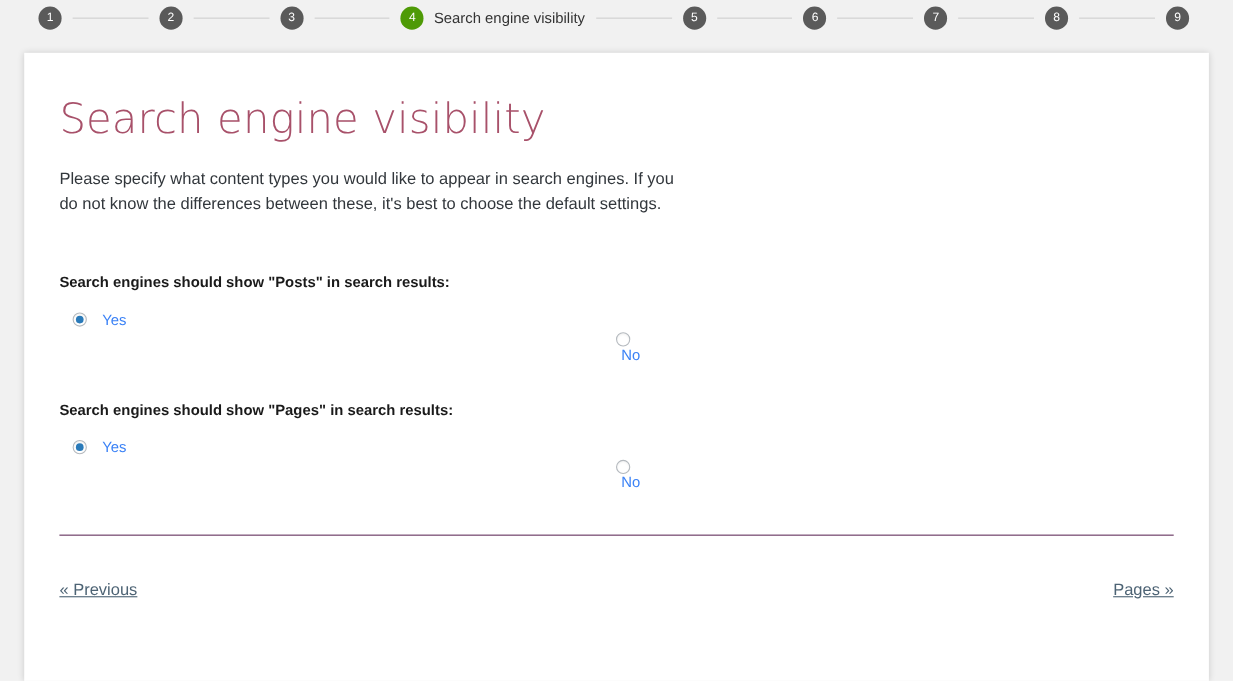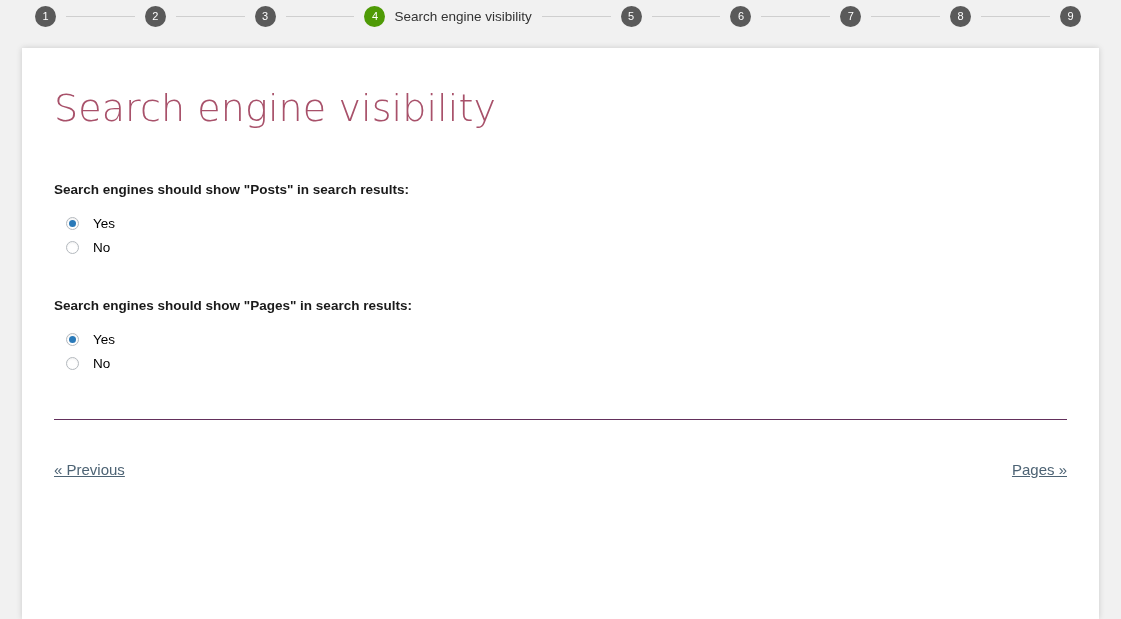--- a/index.html
+++ b/index.html
@@ -119,20 +119,21 @@
     margin: 0 0 14px 0;
   }
   .radio-row {
     display: flex;
     align-items: center;
     margin-left: 12px;
     height: 24px;
   }
   .radio-row + .radio-row {
     margin-top: 0px;
+    flex-direction: column;
   }
   .radio-input {
     width: 13px;
     height: 13px;
     border-radius: 50%;
     border: 1px solid #b4b9be;
     background: #ffffff;
     box-sizing: border-box;
     position: relative;
     flex: 0 0 auto;
@@ -146,21 +147,21 @@
     top: 50%;
     width: 7px;
     height: 7px;
     margin-left: -3.5px;
     margin-top: -3.5px;
     border-radius: 50%;
     background: #2a7ab9;
   }
   .radio-text {
     font-size: 13.5px;
-    color: #000000;
+    color: #3b82f6;
     margin-left: 14px;
   }
 
   .divider {
     border: 0;
     border-top: 1px solid #63305c;
     margin: 44px 0 0 0;
     width: 1013px;
   }
 
@@ -222,20 +223,21 @@
       </div>
       <div class="step-connector short" style="visibility: hidden; flex: 0 0 auto; width: 8px;"></div>
     </div>
 </div>
 
 <div class="card">
   <div class="card-inner">
 
     <h1 class="page-title">Search engine visibility</h1>
 
+    <p class="intro">Please specify what content types you would like to appear in search engines. If you do not know the differences between these, it's best to choose the default settings.</p>
 
     <div id="questions-container">
         <div class="question-block">
           <div class="question-label">Search engines should show "Posts" in search results:</div>
           <label class="radio-row">
             <span class="radio-input checked"></span>
             <span class="radio-text">Yes</span>
           </label>
           <label class="radio-row">
             <span class="radio-input"></span>

